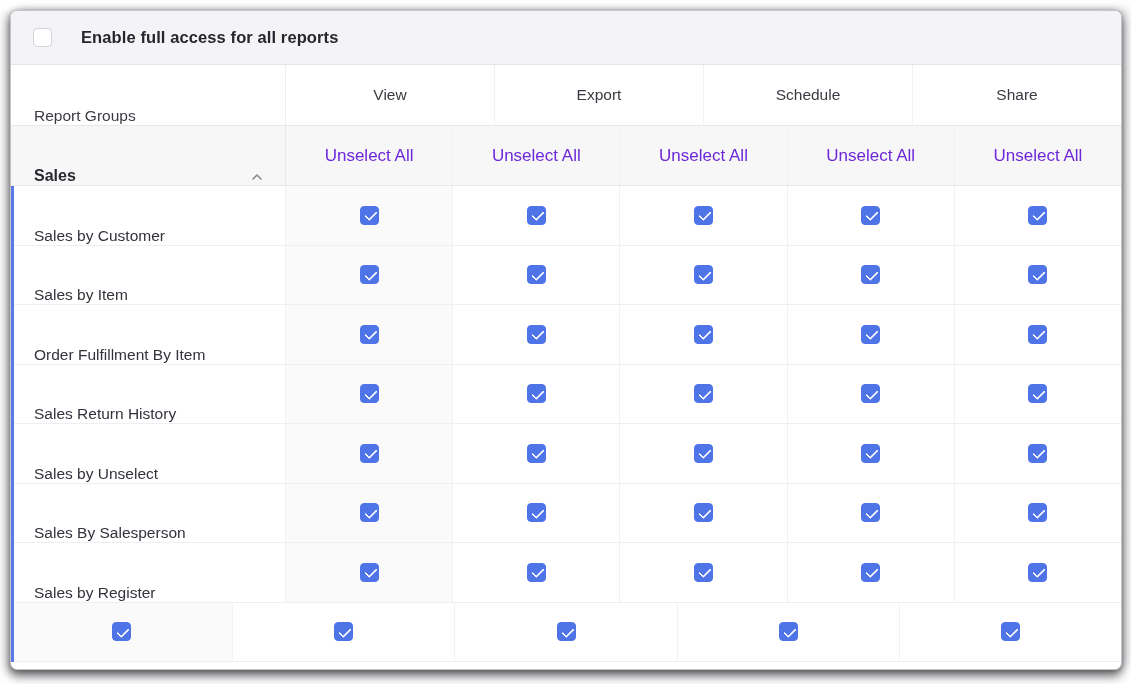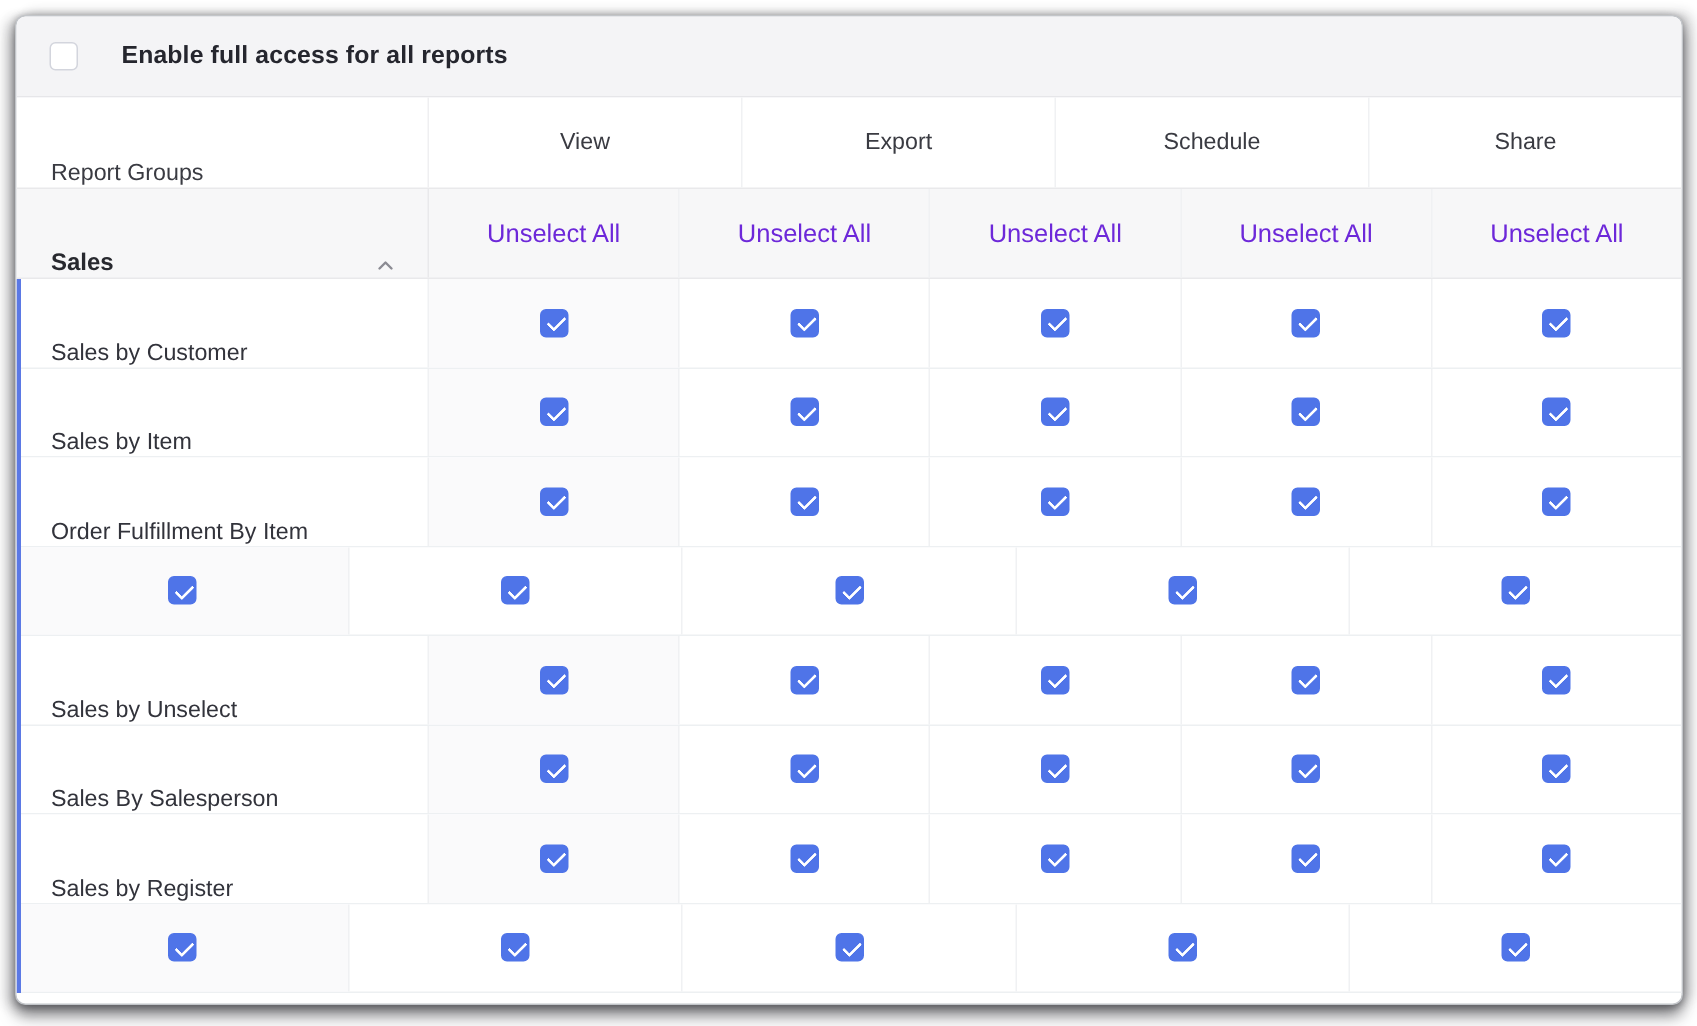--- a/index.html
+++ b/index.html
@@ -235,20 +235,23 @@
           <span class="cb checked"></span>
         </div>
         <div class="cell">
           <span class="cb checked"></span>
         </div>
         <div class="cell">
           <span class="cb checked"></span>
         </div>
       </div>
       <div class="trow data-row">
+        <div class="cell-first">
+          <span class="row-label">Sales Return History</span>
+        </div>
         <div class="cell col-tint">
           <span class="cb checked"></span>
         </div>
         <div class="cell">
           <span class="cb checked"></span>
         </div>
         <div class="cell">
           <span class="cb checked"></span>
         </div>
         <div class="cell">

